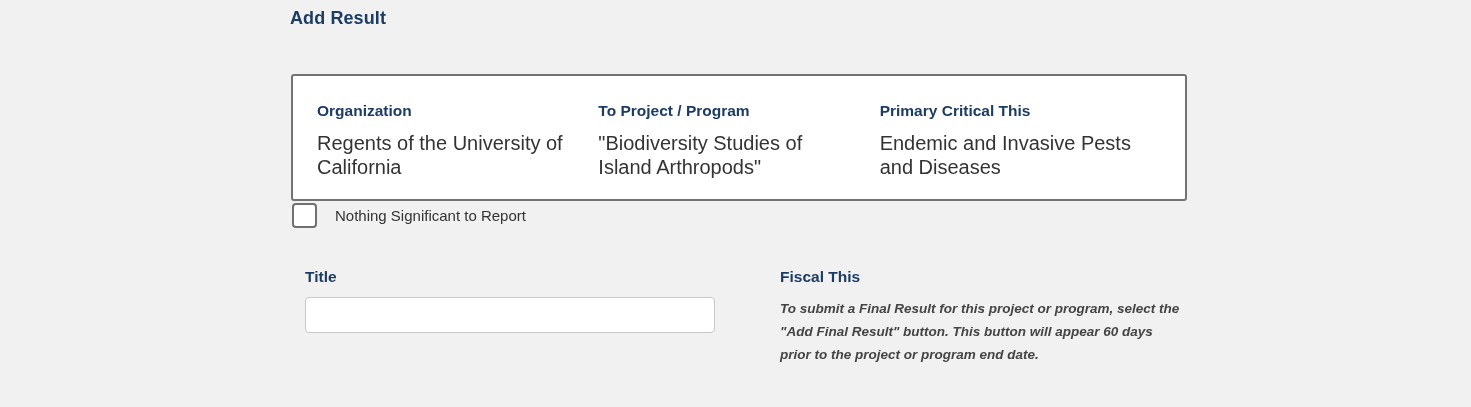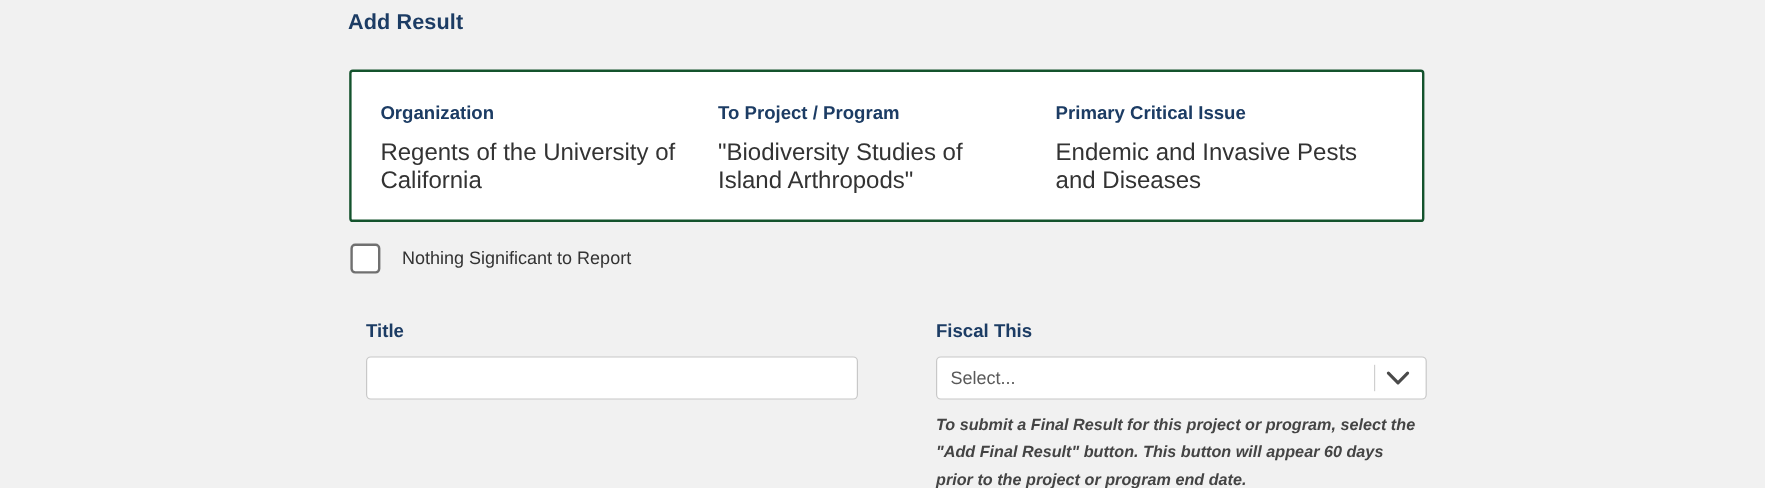--- a/index.html
+++ b/index.html
@@ -29,25 +29,25 @@
     font-size: 18px;
     font-weight: bold;
     color: #1c3c64;
     letter-spacing: 0.1px;
   }
 
   
   .info-card {
     position: absolute;
     left: 291px;
-    top: 58px;
+    top: 74px;
     width: 896px;
     height: 127px;
     background: #ffffff;
-    border: 2px solid #14532d;
+    border: 2px solid #737373;
     border-radius: 3px;
     box-sizing: border-box;
   }
   .info-grid {
     display: flex;
     padding: 26px 24px 0 24px;
   }
   .info-col {
     width: 284px;
     box-sizing: border-box;
@@ -186,44 +186,35 @@
         <div class="info-col-label">Organization</div>
         <div class="info-col-value">Regents of the University of California</div>
       </div>
 
       <div class="info-col">
         <div class="info-col-label">To Project / Program</div>
         <div class="info-col-value">"Biodiversity Studies of Island Arthropods"</div>
       </div>
 
       <div class="info-col">
-        <div class="info-col-label">Primary Critical Issue</div>
+        <div class="info-col-label">Primary Critical This</div>
         <div class="info-col-value">Endemic and Invasive Pests and Diseases</div>
       </div>
 
     </div>
   </div>
 
   <div class="checkbox-row">
     <div class="checkbox-box"></div>
     <div class="checkbox-label">Nothing Significant to Report</div>
   </div>
 
   <div class="field field-title">
     <div class="field-label">Title</div>
     <input class="text-input" type="text" value="" style="">
   </div>
 
   <div class="field field-fiscal">
     <div class="field-label">Fiscal This</div>
-    <div class="select-box">
-      <span class="select-value">Select...</span>
-      <span class="select-divider"></span>
-      <span class="select-arrow">
-        <svg width="20" height="13" viewBox="0 0 20 13" aria-hidden="true">
-          <path d="M2 2 L10 10 L18 2" fill="none" stroke="#4a4a4a" stroke-width="2.6" stroke-linecap="round" stroke-linejoin="round"></path>
-        </svg>
-      </span>
-    </div>
     <div class="help-text">To submit a Final Result for this project or program, select the "Add Final Result" button. This button will appear 60 days prior to the project or program end date.</div>
   </div>
 
 </div>
 
 </body></html>

